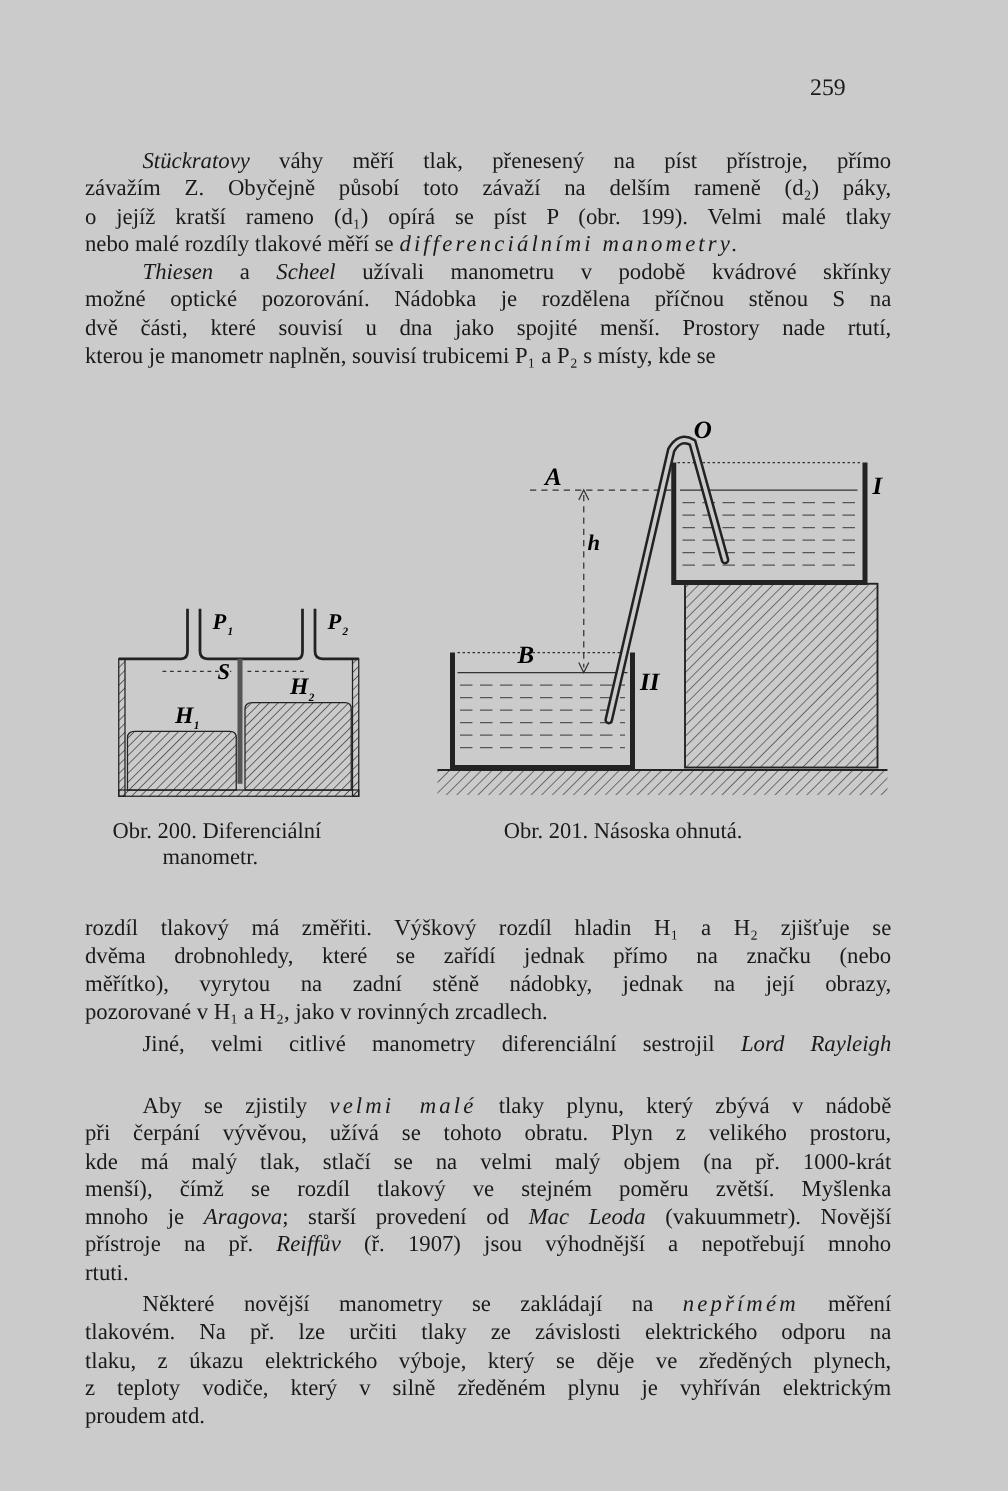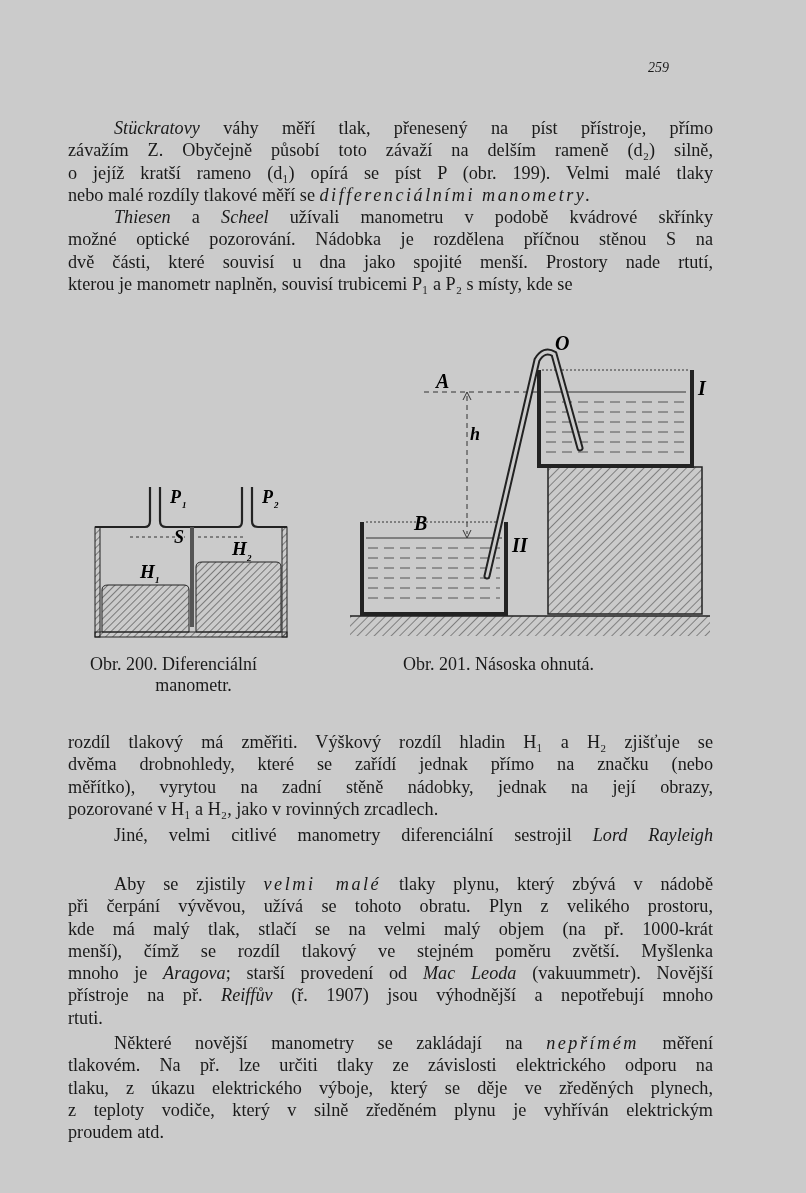--- a/index.html
+++ b/index.html
@@ -5,21 +5,21 @@
   html, body { margin: 0; padding: 0; }
   body {
     width: 806px; height: 1193px; overflow: hidden;
     background: #cbcbcb;
     font-family: "DejaVu Serif", "Liberation Serif", serif;
     color: #1a1a1a;
     position: relative;
   }
   .page-number {
     position: absolute; left: 648px; top: 60px;
-    font-family: "Liberation Serif", serif; font-size: 14px; font-style: italic;
+    font-family: "Liberation Serif", serif; font-size: 19px;
   }
   .para {
     position: absolute; left: 68px; width: 645px;
     font-family: "Liberation Serif", serif;
     font-size: 18.2px; line-height: 22.3px;
     text-align: justify; margin: 0;
   }
   .para .line { display: block; text-align: justify; text-align-last: justify; white-space: nowrap; }
   .para .line.last { text-align-last: left; }
   .indent { padding-left: 46px; }
@@ -31,21 +31,21 @@
   svg { position: absolute; }
   .lbl { font-family: "Liberation Serif", serif; font-style: italic; font-weight: bold; }
 </style>
 </head>
 <body>
 
 <div class="page-number">259</div>
 
 <div class="para" style="top:117px;">
     <span class="line indent"><i>Stückratovy</i><span> váhy měří tlak, přenesený na píst přístroje, přímo</span></span>
-    <span class="line"><span>závažím Z. Obyčejně působí toto závaží na delším rameně (d₂) silně,</span></span>
+    <span class="line"><span>závažím Z. Obyčejně působí toto závaží na delším rameně (d₂) páky,</span></span>
     <span class="line"><span>o jejíž kratší rameno (d₁) opírá se píst P (obr. 199). Velmi malé tlaky</span></span>
     <span class="line last"><span>nebo malé rozdíly tlakové měří se </span><span class="sp">differenciálními manometry.</span></span>
   </div>
 <div class="para" style="top:206px;">
     <span class="line indent"><i>Thiesen</i><span> a </span><i>Scheel</i><span> užívali manometru v podobě kvádrové skřínky</span></span>
     <span class="line"><span>možné optické pozorování. Nádobka je rozdělena příčnou stěnou S na</span></span>
     <span class="line"><span>dvě části, které souvisí u dna jako spojité menší. Prostory nade rtutí,</span></span>
     <span class="line last"><span>kterou je manometr naplněn, souvisí trubicemi P₁ a P₂ s místy, kde se</span></span>
   </div>
 
@@ -130,21 +130,21 @@
   <text class="lbl" x="215" y="20" font-size="20">O</text>
   <text class="lbl" x="96" y="58" font-size="20">A</text>
   <text class="lbl" x="130" y="110" font-size="18">h</text>
   <text class="lbl" x="358" y="65" font-size="20">I</text>
   <text class="lbl" x="74" y="200" font-size="20">B</text>
   <text class="lbl" x="172" y="222" font-size="20">II</text>
 </svg>
 
 <div class="caption" style="left:90px; top:654px;">
   <div>Obr. 200. Diferenciální</div>
-  <div style="padding-left:40px;text-align:center;">manometr.</div>
+  <div style="padding-left:40px;">manometr.</div>
 </div>
 <div class="caption" style="left:403px; top:654px;">Obr. 201. Násoska ohnutá.</div>
 
 <div class="para" style="top:731px;">
     <span class="line"><span>rozdíl tlakový má změřiti. Výškový rozdíl hladin H₁ a H₂ zjišťuje se</span></span>
     <span class="line"><span>dvěma drobnohledy, které se zařídí jednak přímo na značku (nebo</span></span>
     <span class="line"><span>měřítko), vyrytou na zadní stěně nádobky, jednak na její obrazy,</span></span>
     <span class="line last"><span>pozorované v H₁ a H₂, jako v rovinných zrcadlech.</span></span>
   </div>
 <div class="para" style="top:824px;">

